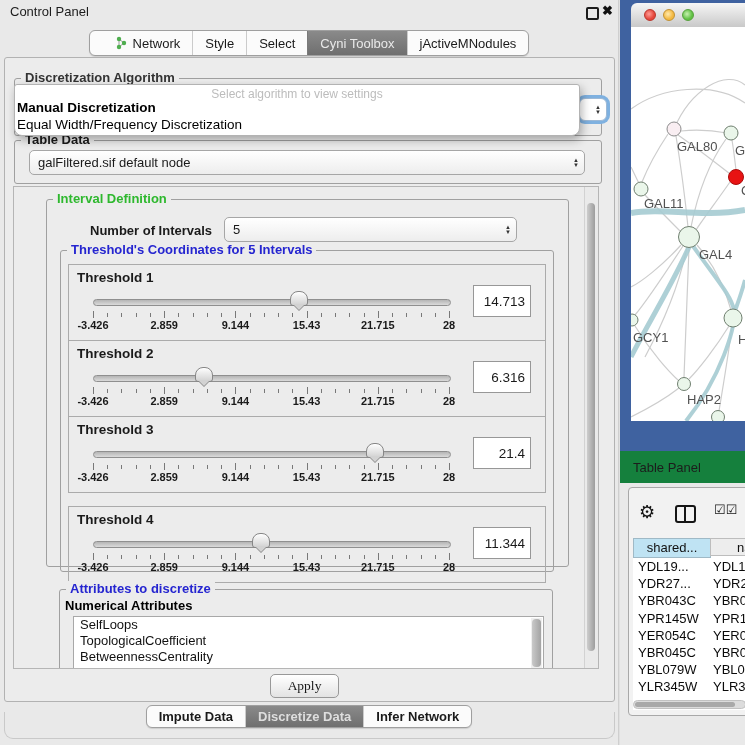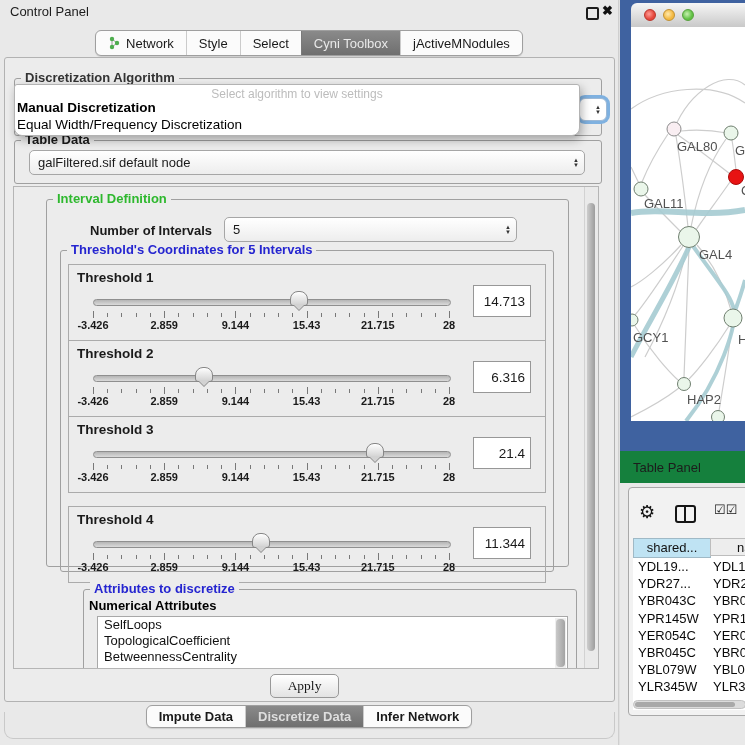--- a/index.html
+++ b/index.html
@@ -8,21 +8,21 @@
           font-family:"Liberation Sans",sans-serif;font-size:13px;color:#1a1a1a;}
 
   
   .cp{position:absolute;left:0;top:0;width:618px;height:745px;background:#e9e9e9;border-right:1px solid #cfcfcf;}
   .cp-titlebar{position:absolute;left:0;top:0;width:618px;height:24px;}
   .cp-title{position:absolute;left:10px;top:4px;font-size:13px;color:#1c1c1c;}
   .float-icon{position:absolute;left:586px;top:7px;width:9px;height:9px;border:2px solid #1c1c1c;border-radius:2px;}
   .close-icon{position:absolute;left:602px;top:3px;font-size:13px;font-weight:bold;color:#111;}
 
   .tabs-row{position:absolute;left:0;top:30px;width:618px;display:flex;justify-content:center;}
-  .tab-group{display:inline-flex;border:1px solid #9f9f9f;border-radius:6px;overflow:hidden;background:#fbfbfb;height:24px;box-shadow:0 1px 1px rgba(0,0,0,.12);}
+  .tab-group{display:inline-flex;border:1px solid #9f9f9f;border-radius:6px;overflow:hidden;background:#fbfbfb;height:24px;box-shadow:0 1px 1px rgba(0,0,0,.12);padding-left:13px;}
   .tab{display:flex;align-items:center;gap:5px;padding:0 12px;font-size:13px;border-left:1px solid #cbcbcb;white-space:nowrap;}
   .tab:first-child{border-left:none;}
   .tab.active{background:linear-gradient(#8a8a8a,#6f6f6f);color:#e9e9e9;border-left:1px solid #7a7a7a;}
   .btab-group{display:inline-flex;border:1px solid #9f9f9f;border-radius:6px;overflow:hidden;background:#fbfbfb;height:21px;box-shadow:0 1px 1px rgba(0,0,0,.12);}
   .btab{display:flex;align-items:center;padding:0 12px;font-size:13px;font-weight:bold;border-left:1px solid #cbcbcb;}
   .btab:first-child{border-left:none;}
   .btab.active{background:linear-gradient(#8a8a8a,#6f6f6f);color:#dedede;}
 
   .content-panel{position:absolute;left:4px;top:57px;width:609px;height:643px;border:1px solid #b2b2b2;border-radius:3px;background:#ececec;}
   .cp-bottom-border{position:absolute;left:4px;top:712px;width:609px;height:26px;border:1px solid #c9c9c9;border-top:none;border-radius:0 0 9px 9px;}
@@ -353,21 +353,21 @@
       <span class="tl" style="left:60%">15.43</span>
       <span class="tl" style="left:80%">21.715</span>
       <span class="tl" style="left:100%">28</span>
     </div>
     <div class="thr-value">11.344</div>
   </div>
 </div>
         </div>
       </div>
 
-      <div class="group" style="left:45px;top:402px;width:492px;height:85px;margin-left:24px;">
+      <div class="group" style="left:45px;top:402px;width:492px;height:85px;">
         <span class="gtitle blue-title">Attributes to discretize</span>
         <div class="attr-sub">Numerical Attributes</div>
         <div class="attr-list">
           <div id="attr-items">
               <div class="attr-item">SelfLoops</div>
               <div class="attr-item">TopologicalCoefficient</div>
               <div class="attr-item">BetweennessCentrality</div>
             </div>
           <div class="sb">
               <div class="sb-thumb"></div>

